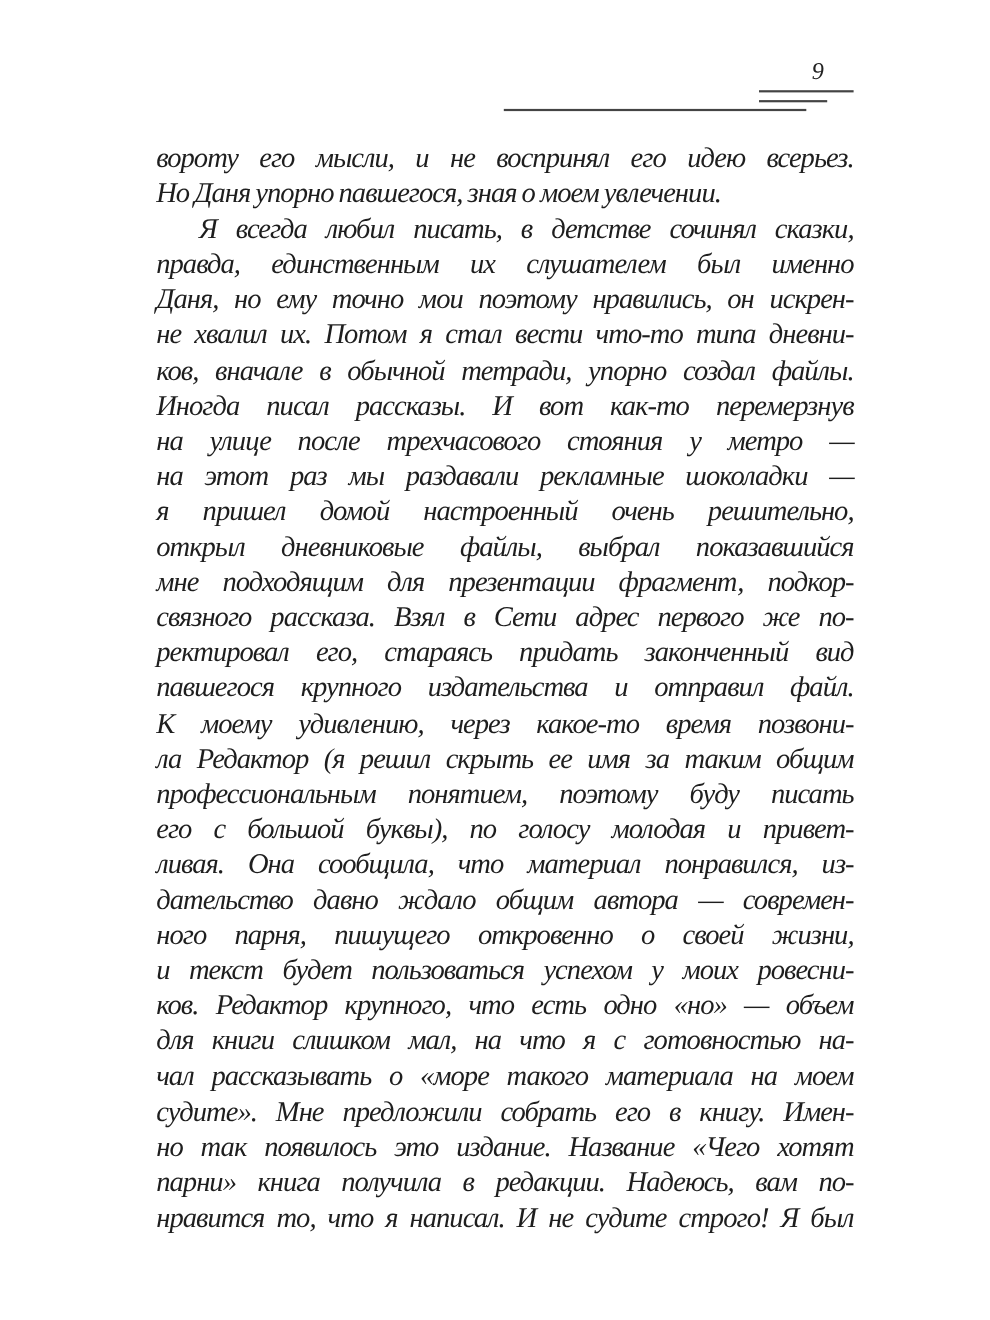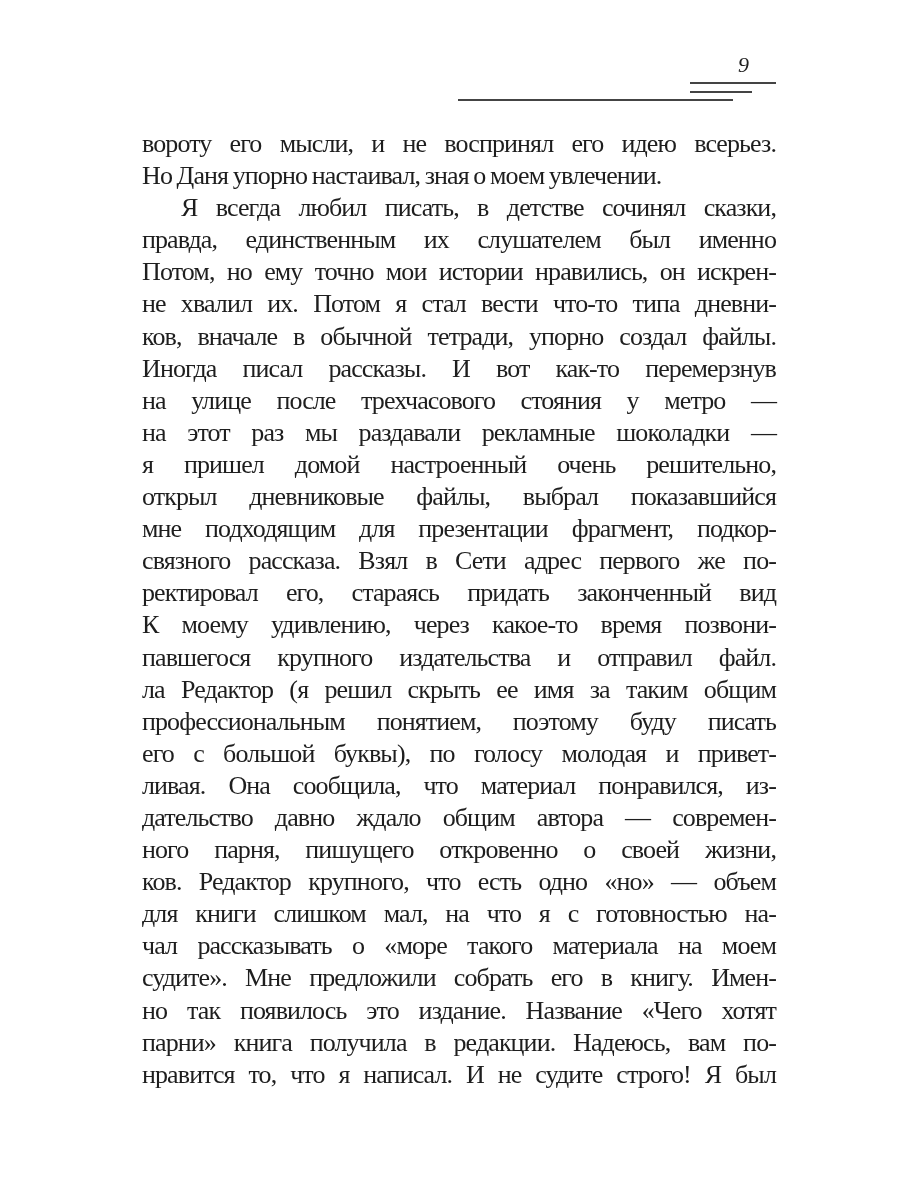--- a/index.html
+++ b/index.html
@@ -8,21 +8,21 @@
     font-family: "Liberation Serif", "DejaVu Serif", serif; color: #1e1e1e;
   }
   .page-number {
     position: absolute; left: 738px; top: 52px; font-size: 22px; font-style: italic; color: #222;
   }
   .rule { position: absolute; height: 2px; background: #444; }
   .rule-1 { left: 690px; top: 82px; width: 86px; }
   .rule-2 { left: 690px; top: 91px; width: 62px; }
   .rule-3 { left: 458px; top: 99px; width: 275px; }
   .text-block {
-    position: absolute; left: 142px; top: 128px; width: 634px;
+    position: absolute; left: 142px; top: 128px; width: 634px; font-style: italic;
   }
   .line {
     display: block; height: 32.1px; line-height: 32.1px; font-size: 26px;
     white-space: nowrap; text-align: justify; text-align-last: justify;
     transform-origin: left center; letter-spacing: -0.9px; word-spacing: -1px;
   }
   .line.last { text-align-last: left; }
   .line.indent { padding-left: 39px; }
 </style>
 </head>
@@ -30,42 +30,43 @@
 
 <div>
   <div class="page-number">9</div>
   <div class="rule rule-1"></div>
   <div class="rule rule-2"></div>
   <div class="rule rule-3"></div>
 </div>
 
 <div class="text-block" id="text-block">
     <span class="line">вороту его мысли, и не воспринял его идею всерьез.</span>
-    <span class="line last">Но Даня упорно настаивал, зная о моем увлечении.</span>
+    <span class="line last">Но Даня упорно павшегося, зная о моем увлечении.</span>
     <span class="line indent">Я всегда любил писать, в детстве сочинял сказки,</span>
     <span class="line">правда, единственным их слушателем был именно</span>
-    <span class="line">Потом, но ему точно мои истории нравились, он искрен-</span>
+    <span class="line">Даня, но ему точно мои поэтому нравились, он искрен-</span>
     <span class="line">не хвалил их. Потом я стал вести что-то типа дневни-</span>
     <span class="line">ков, вначале в обычной тетради, упорно создал файлы.</span>
     <span class="line">Иногда писал рассказы. И вот как-то перемерзнув</span>
     <span class="line">на улице после трехчасового стояния у метро —</span>
     <span class="line">на этот раз мы раздавали рекламные шоколадки —</span>
     <span class="line">я пришел домой настроенный очень решительно,</span>
     <span class="line">открыл дневниковые файлы, выбрал показавшийся</span>
     <span class="line">мне подходящим для презентации фрагмент, подкор-</span>
     <span class="line">связного рассказа. Взял в Сети адрес первого же по-</span>
     <span class="line">ректировал его, стараясь придать законченный вид</span>
+    <span class="line">павшегося крупного издательства и отправил файл.</span>
     <span class="line">К моему удивлению, через какое-то время позвони-</span>
-    <span class="line">павшегося крупного издательства и отправил файл.</span>
     <span class="line">ла Редактор (я решил скрыть ее имя за таким общим</span>
     <span class="line">профессиональным понятием, поэтому буду писать</span>
     <span class="line">его с большой буквы), по голосу молодая и привет-</span>
     <span class="line">ливая. Она сообщила, что материал понравился, из-</span>
     <span class="line">дательство давно ждало общим автора — современ-</span>
     <span class="line">ного парня, пишущего откровенно о своей жизни,</span>
+    <span class="line">и текст будет пользоваться успехом у моих ровесни-</span>
     <span class="line">ков. Редактор крупного, что есть одно «но» — объем</span>
     <span class="line">для книги слишком мал, на что я с готовностью на-</span>
     <span class="line">чал рассказывать о «море такого материала на моем</span>
     <span class="line">судите». Мне предложили собрать его в книгу. Имен-</span>
     <span class="line">но так появилось это издание. Название «Чего хотят</span>
     <span class="line">парни» книга получила в редакции. Надеюсь, вам по-</span>
     <span class="line">нравится то, что я написал. И не судите строго! Я был</span>
   </div>
 
 </body></html>

